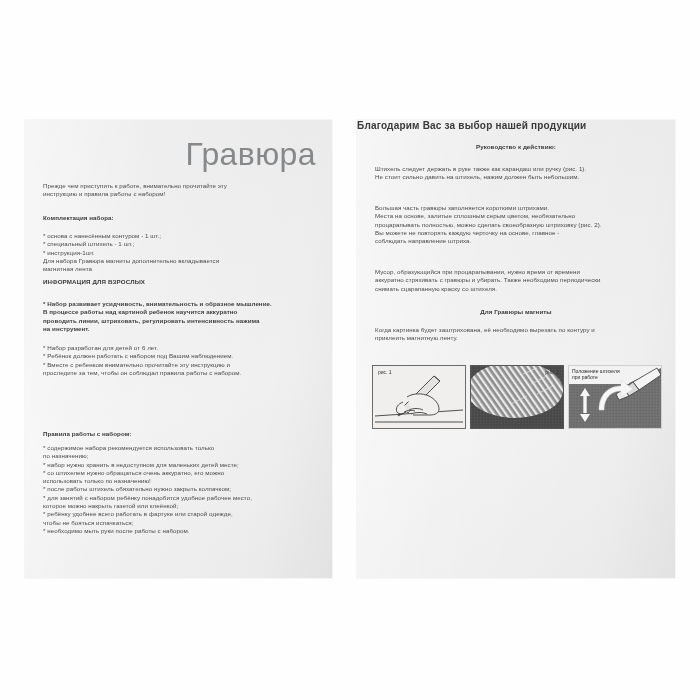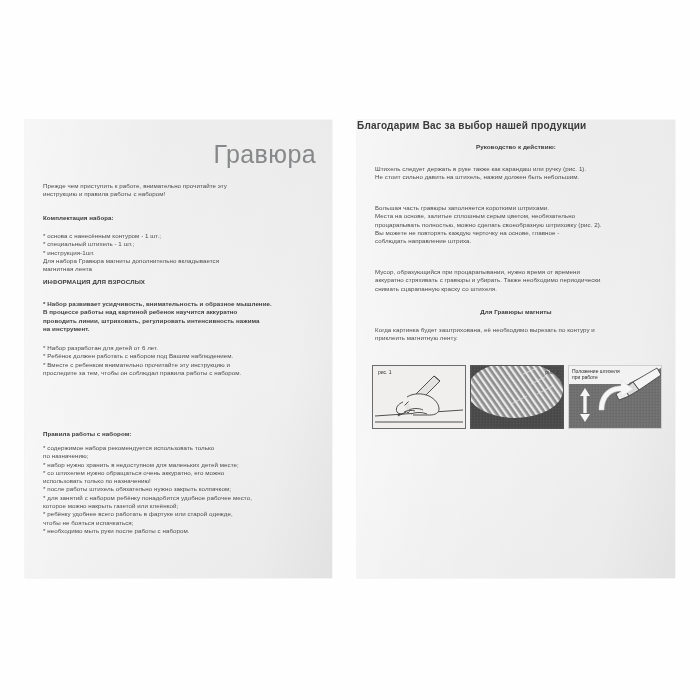--- a/index.html
+++ b/index.html
@@ -52,21 +52,21 @@
     letter-spacing: 0.05px;
     white-space: pre-line;
   }
   .b { font-weight: bold; color: #3a3a3a; }
 
   
   #doc-title {
     position: absolute;
     right: 16px;
     top: 20px;
-    font-size: 25px;
+    font-size: 32px;
     line-height: 28px;
     color: #86888a;
     font-weight: 400;
     letter-spacing: 0.4px;
     white-space: nowrap;
   }
   #intro        { left: 18px; top: 62px;  width: 278px; }
   #kit-heading  { left: 18px; top: 94px; }
   #kit-list     { left: 18px; top: 112px; width: 278px; }
   #adults-head  { left: 18px; top: 158px; letter-spacing: 0.15px; }

